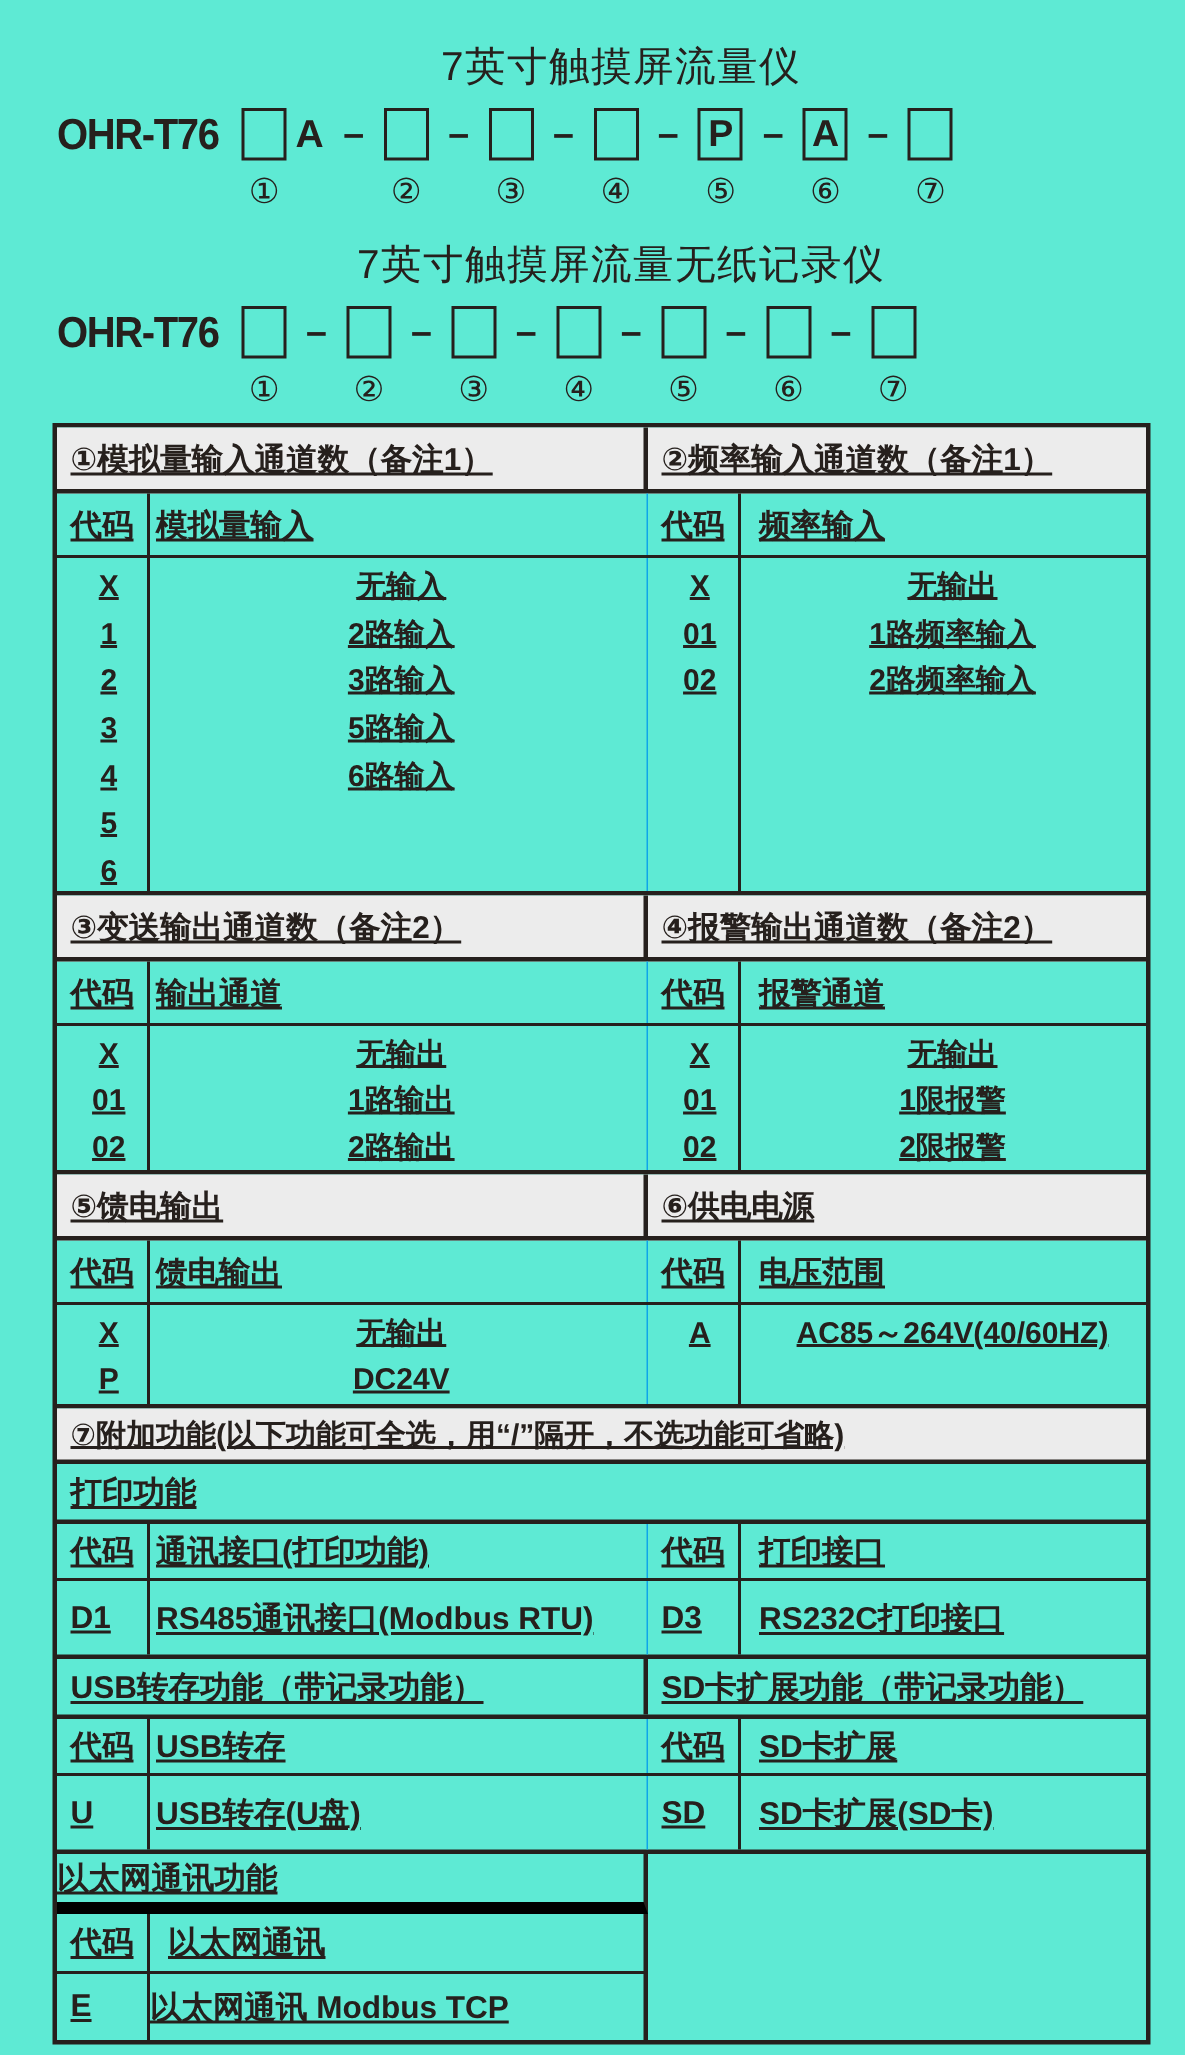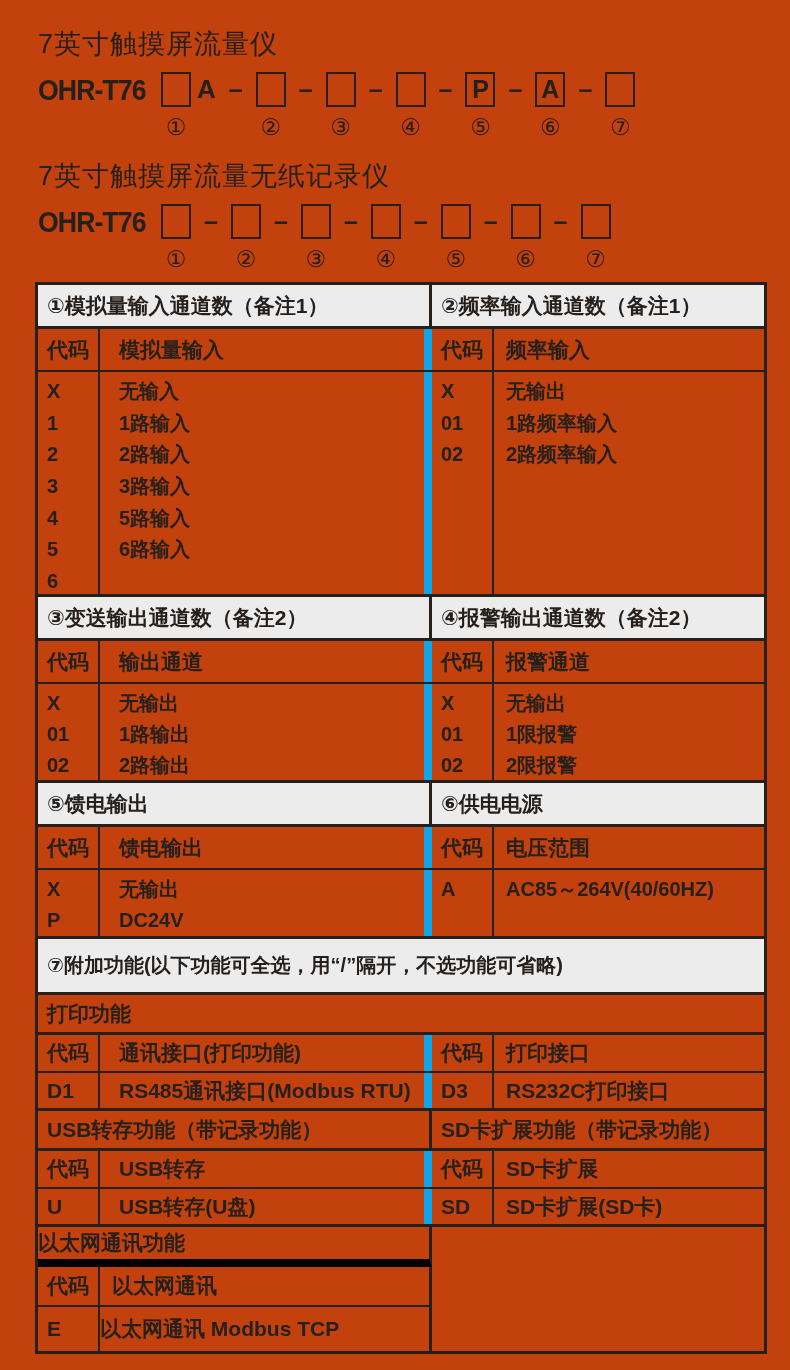--- a/index.html
+++ b/index.html
@@ -1,24 +1,25 @@
 <!DOCTYPE html>
 <html><head>
 <meta charset="utf-8">
 <style>
   * { margin:0; padding:0; box-sizing:border-box; }
   html,body { background:#ffffff; }
   .page {
     position:relative;
     width:790px; height:1370px;
-    background:#c2410c;
+    background:#5eead4;
     color:#26201d;
     font-family:"Liberation Sans","DejaVu Sans",sans-serif;
     overflow:hidden;
     padding:26px 0 0 38px;
+    text-align:center;
   }
   .title {
     font-size:27px;
     font-weight:normal;
     letter-spacing:1px;
     margin:0 0 10px 0;
   }
   .title2 { margin-top:18px; }
 
   
@@ -35,52 +36,53 @@
     font-size:25px; font-weight:bold; line-height:31px;
   }
   .circ { margin-top:7px; font-size:23px; line-height:26px; font-weight:normal; }
   .sep  { line-height:35px; font-size:25px; font-weight:bold; margin:0 10px; }
   .sep.letter { margin:0 3px; font-size:26px; }
 
   
   .spec-table {
     width:732px; margin:6px 0 0 -3px;
     border:3px solid #26201d;
+    text-decoration:underline;
   }
   .sec { border-bottom:3px solid #26201d; }
   .row  { display:grid; }
   .row2 { grid-template-columns:394px 332px; }
   .row4 { grid-template-columns:62px 332px 62px 270px; }
   .hdr  { background:#ececec; height:44px; border-bottom:3px solid #26201d; }
   .sub  { height:43px; border-bottom:2px solid #26201d; }
   .cell { display:flex; align-items:center; font-weight:bold; font-size:21px; overflow:hidden; }
   .h1   { border-right:3px solid #26201d; padding-left:9px; }
   .h2   { padding-left:9px; }
   .c1   { border-right:2px solid #26201d; padding-left:9px; }
-  .c2   { border-right:8px solid #0ea5e9; padding-left:19px; }
+  .c2   { border-right:1px solid #0ea5e9; padding-left:4px; }
   .c3   { border-right:2px solid #26201d; padding-left:9px; }
   .c4   { padding-left:12px; }
   .bodyrow .cell { display:block; padding-top:4px; }
   .body-s1 { height:222px; }
   .body-s2 { height:96px; }
   .body-s3 { height:66px; }
   .line { font-weight:bold; font-size:20px; white-space:nowrap; }
   .body-s1 .line { height:31.7px; line-height:31.7px; }
   .body-s2 .line { height:31px;  line-height:31px; }
   .body-s3 .line { height:31px;  line-height:31px; }
 
   .s7-hdr {
-    background:#ececec; height:56px; border-bottom:3px solid #26201d;
+    background:#ececec; height:37px; border-bottom:3px solid #26201d;
     display:flex; align-items:center; padding-left:9px;
     font-weight:bold; font-size:20px; white-space:nowrap;
   }
   .group { border-bottom:3px solid #26201d; }
   .g-title { height:40px; border-bottom:3px solid #26201d; }
   .g-sub   { height:38px; border-bottom:2px solid #26201d; }
-  .g-row   { height:35px; }
+  .g-row   { height:49px; }
 
   .eth { display:grid; grid-template-columns:62px 332px 332px; grid-template-rows:40px 40px 44px; }
   .e-title { grid-column:1/3; grid-row:1; border-right:3px solid #26201d; border-bottom:8px solid #000000; }
   .e-c1a { grid-column:1; grid-row:2; border-right:2px solid #26201d; border-bottom:2px solid #26201d; padding-left:9px; }
   .e-c2a { grid-column:2; grid-row:2; border-right:3px solid #26201d; border-bottom:2px solid #26201d; padding-left:12px; }
   .e-c1b { grid-column:1; grid-row:3; border-right:2px solid #26201d; padding-left:9px; }
   .e-c2b { grid-column:2; grid-row:3; border-right:3px solid #26201d; }
   .e-empty { grid-column:3; grid-row:1/4; }
 </style>
 </head>
@@ -187,21 +189,20 @@
           <div class="line">X</div>
           <div class="line">1</div>
           <div class="line">2</div>
           <div class="line">3</div>
           <div class="line">4</div>
           <div class="line">5</div>
           <div class="line">6</div>
         </div>
         <div class="cell c2">
           <div class="line">无输入</div>
-          <div class="line">1路输入</div>
           <div class="line">2路输入</div>
           <div class="line">3路输入</div>
           <div class="line">5路输入</div>
           <div class="line">6路输入</div>
         </div>
         <div class="cell c3">
           <div class="line">X</div>
           <div class="line">01</div>
           <div class="line">02</div>
         </div>

